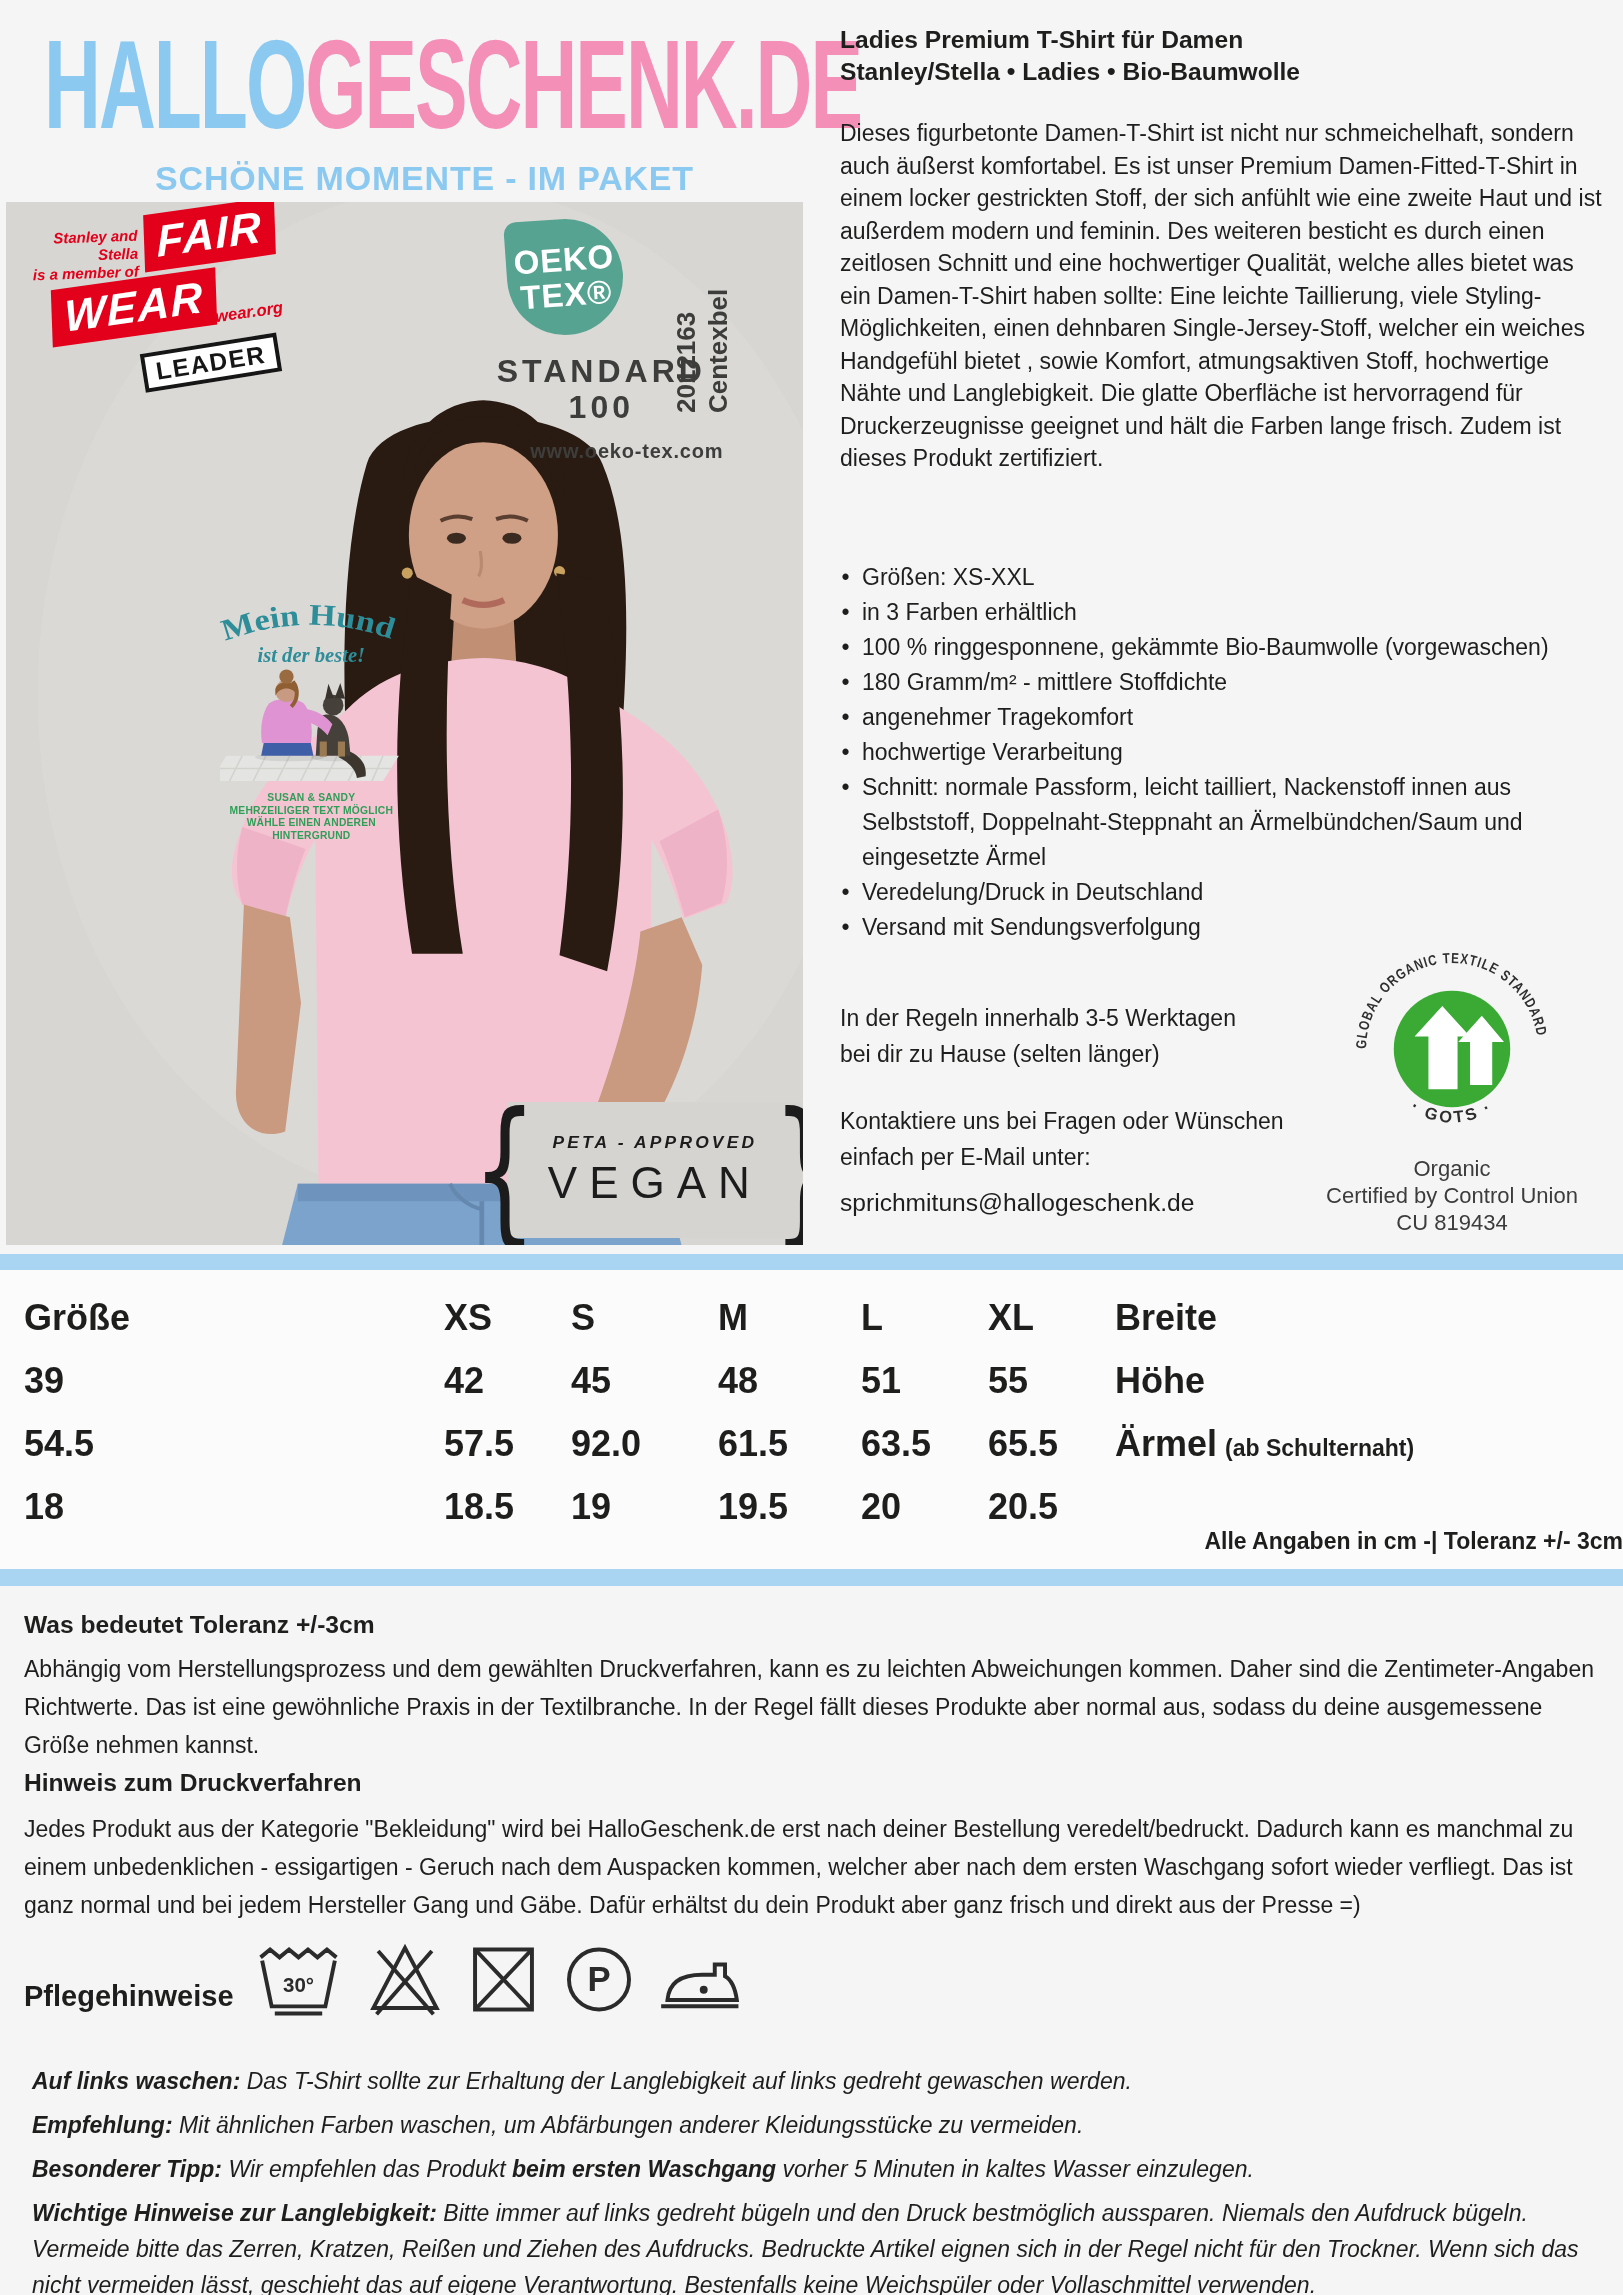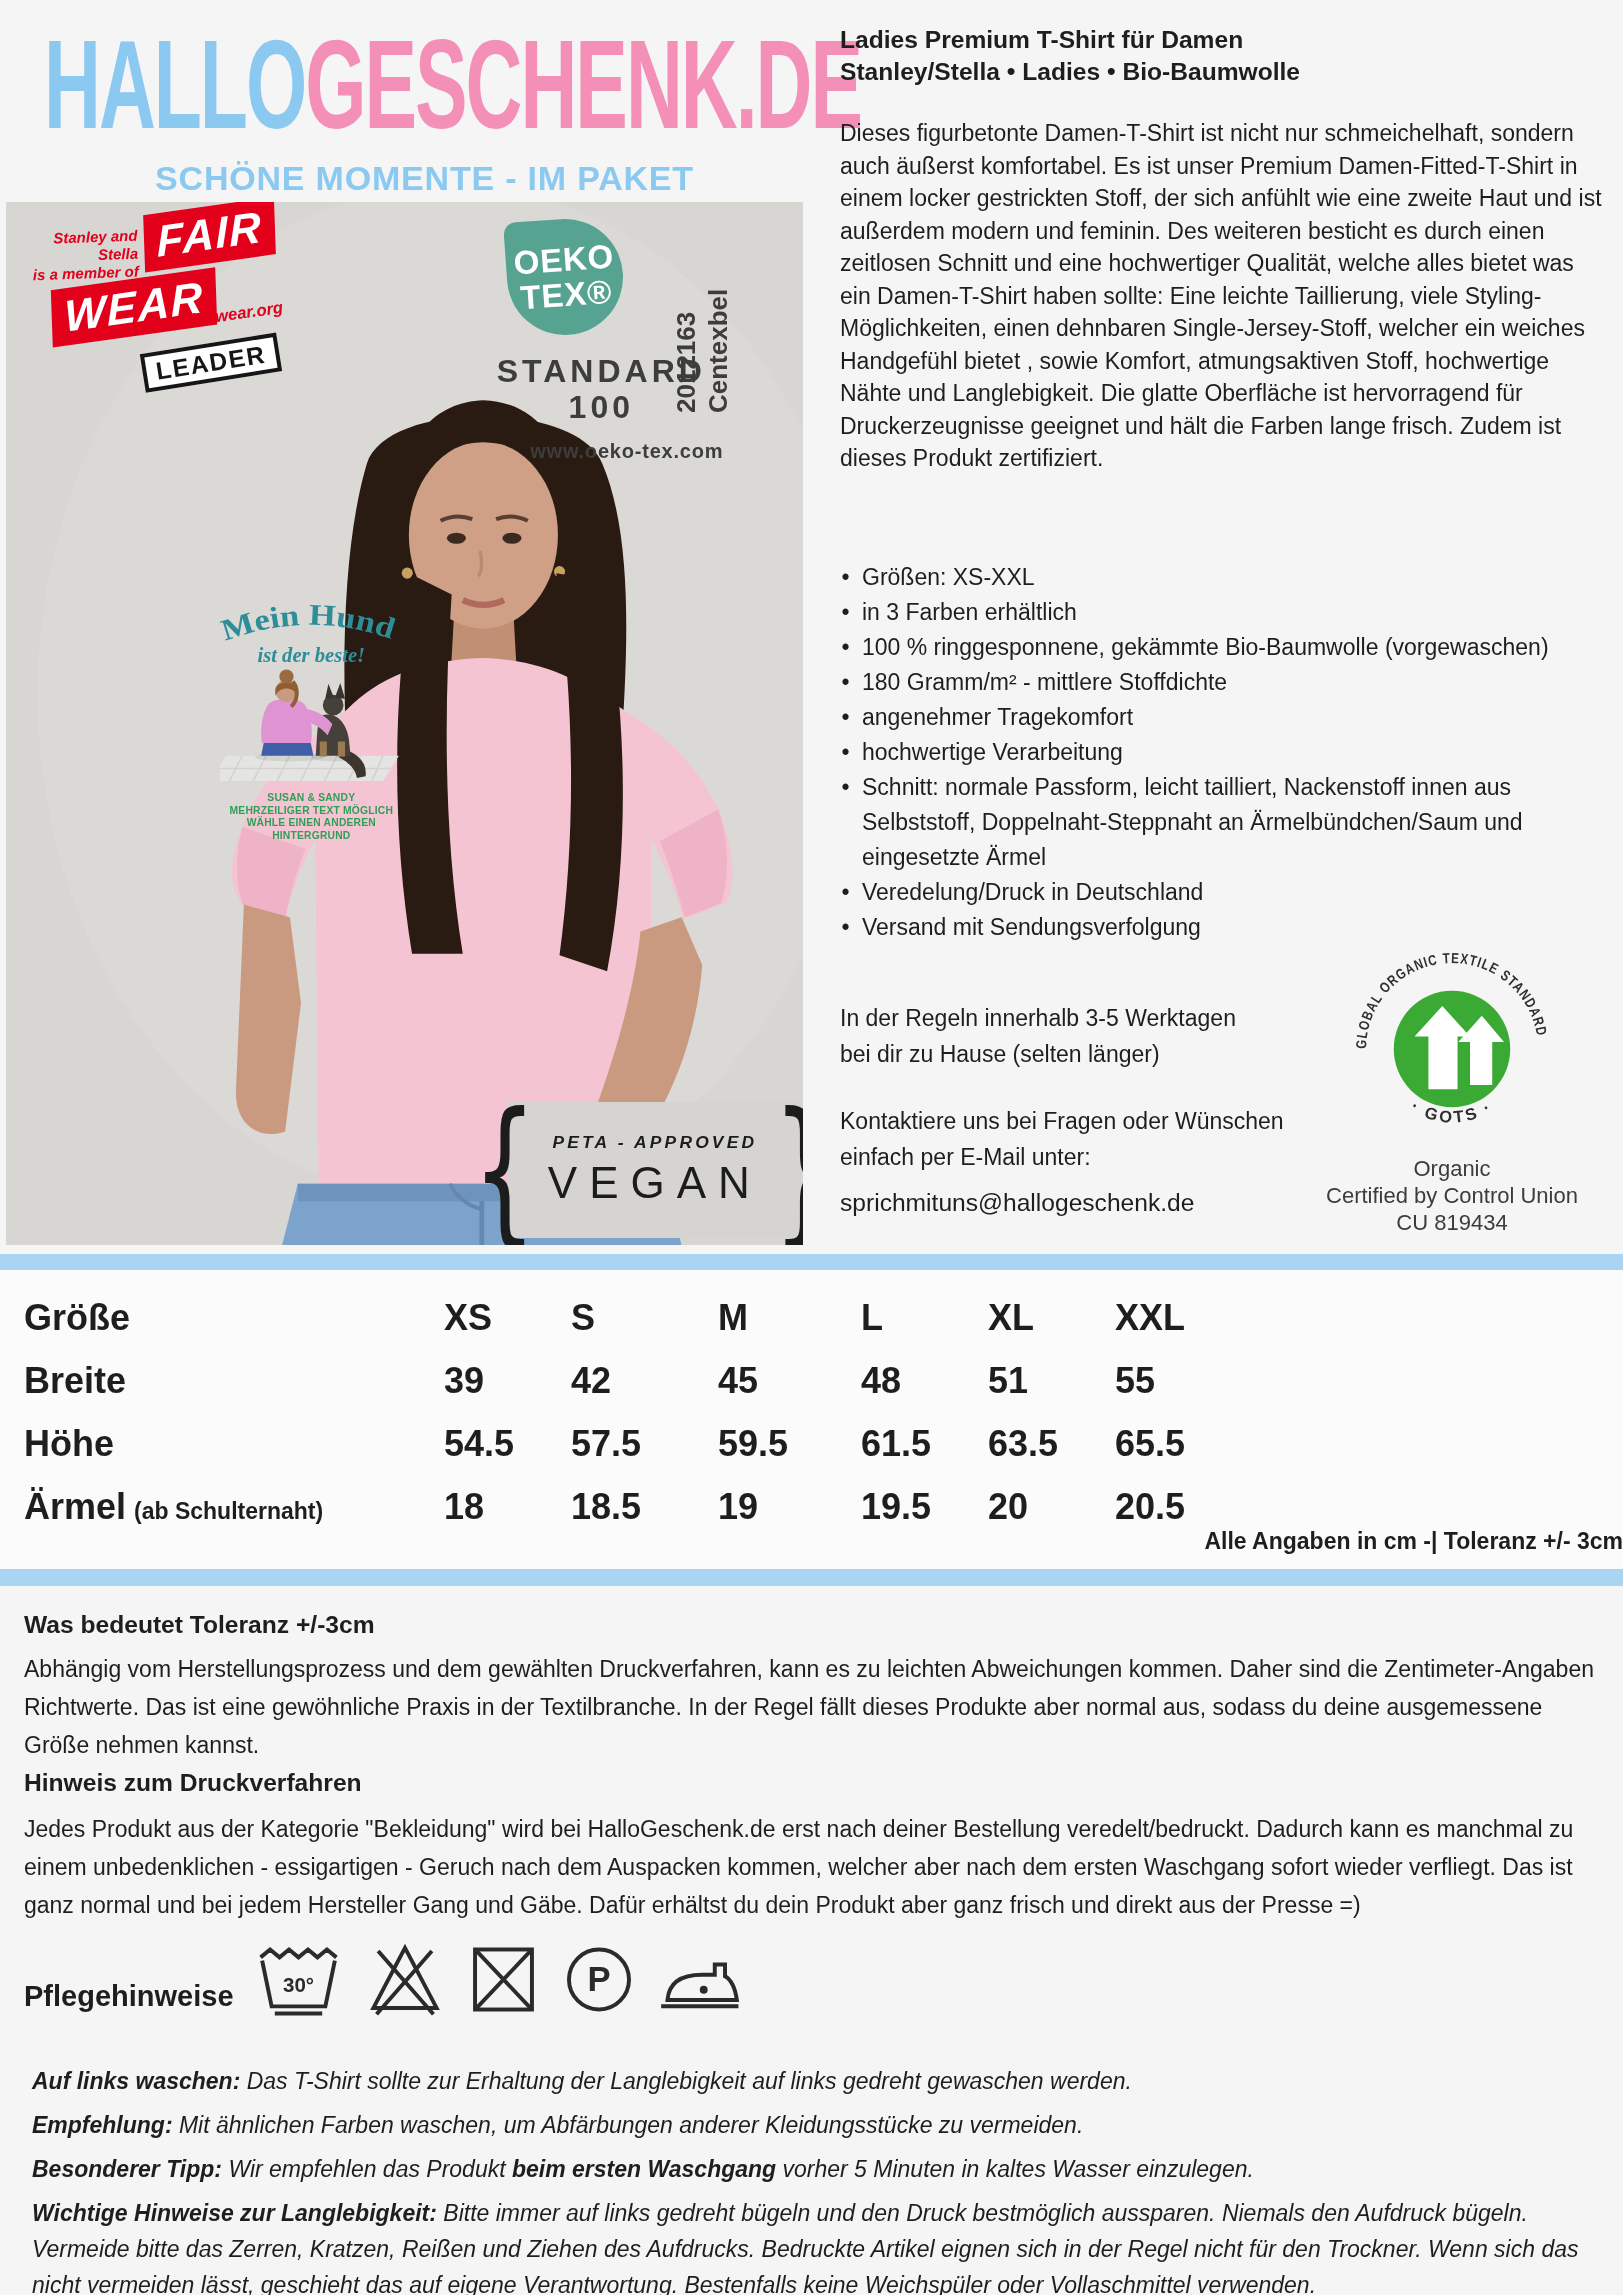--- a/index.html
+++ b/index.html
@@ -269,34 +269,33 @@
 
   <div class="abs band band-top"></div>
   <div class="abs table-bg"></div>
   <div class="abs size-table">
     <div>Größe</div>
     <div>XS</div>
     <div>S</div>
     <div>M</div>
     <div>L</div>
     <div>XL</div>
-    <div>XXL</div>
 
     <div><span>Breite</span><span class="sub"></span></div>
     <div>39</div>
     <div>42</div>
     <div>45</div>
     <div>48</div>
     <div>51</div>
     <div>55</div>
 
     <div><span>Höhe</span><span class="sub"></span></div>
     <div>54.5</div>
     <div>57.5</div>
-    <div>59.5</div>
+    <div>92.0</div>
     <div>61.5</div>
     <div>63.5</div>
     <div>65.5</div>
 
     <div><span>Ärmel</span><span class="sub">(ab Schulternaht)</span></div>
     <div>18</div>
     <div>18.5</div>
     <div>19</div>
     <div>19.5</div>
     <div>20</div>

